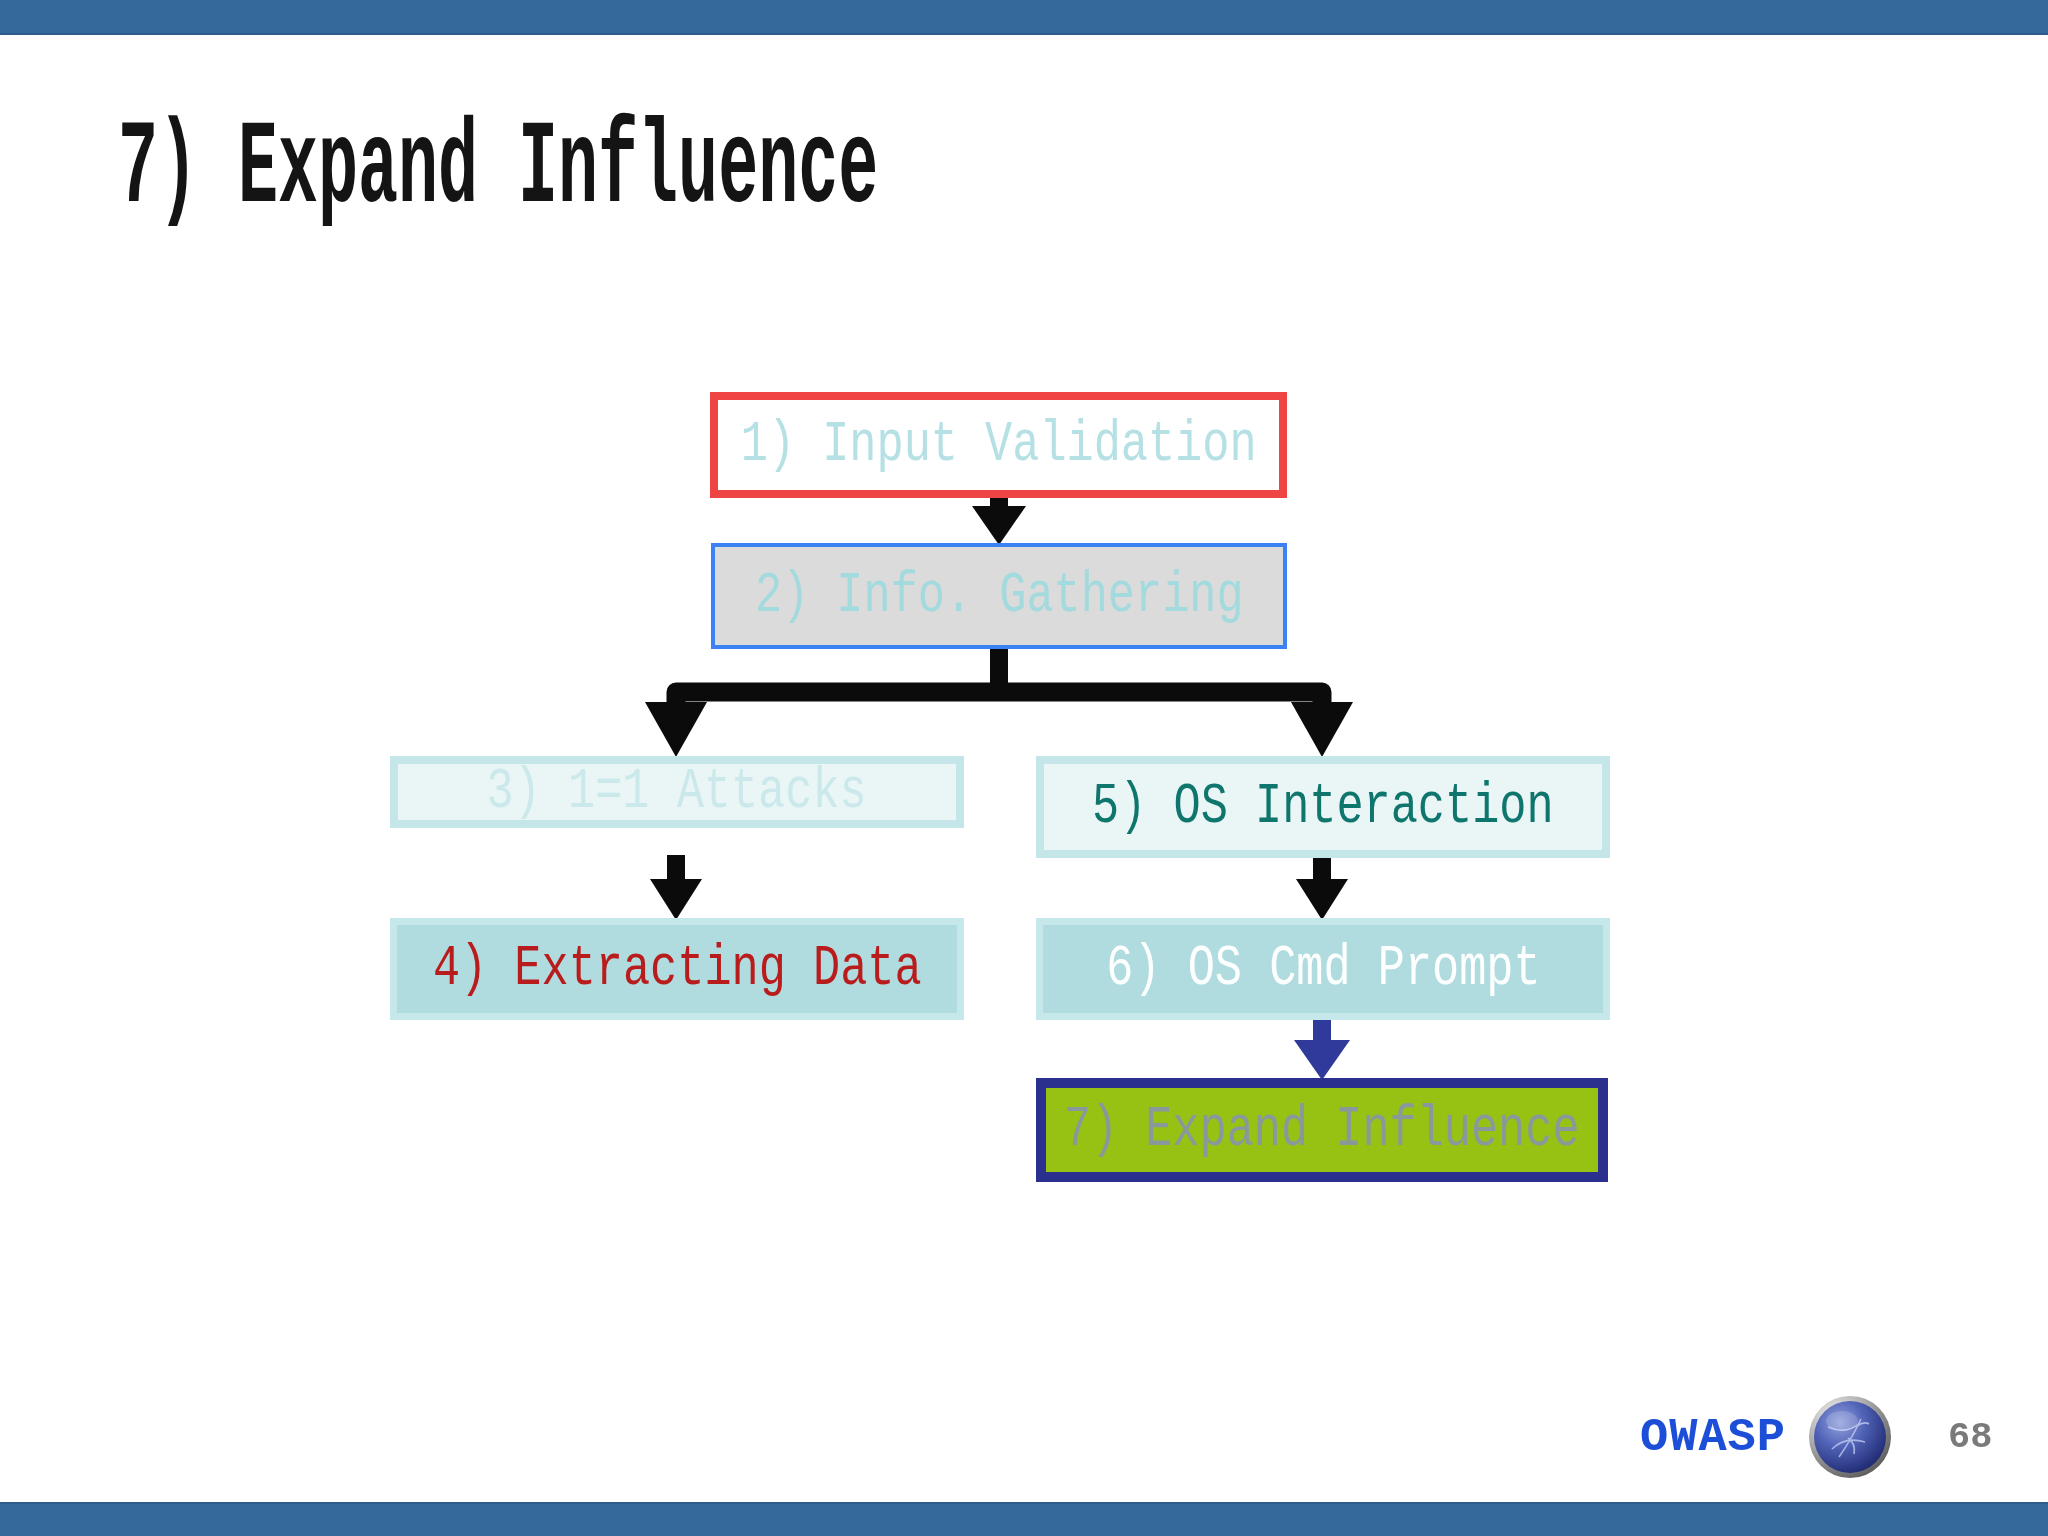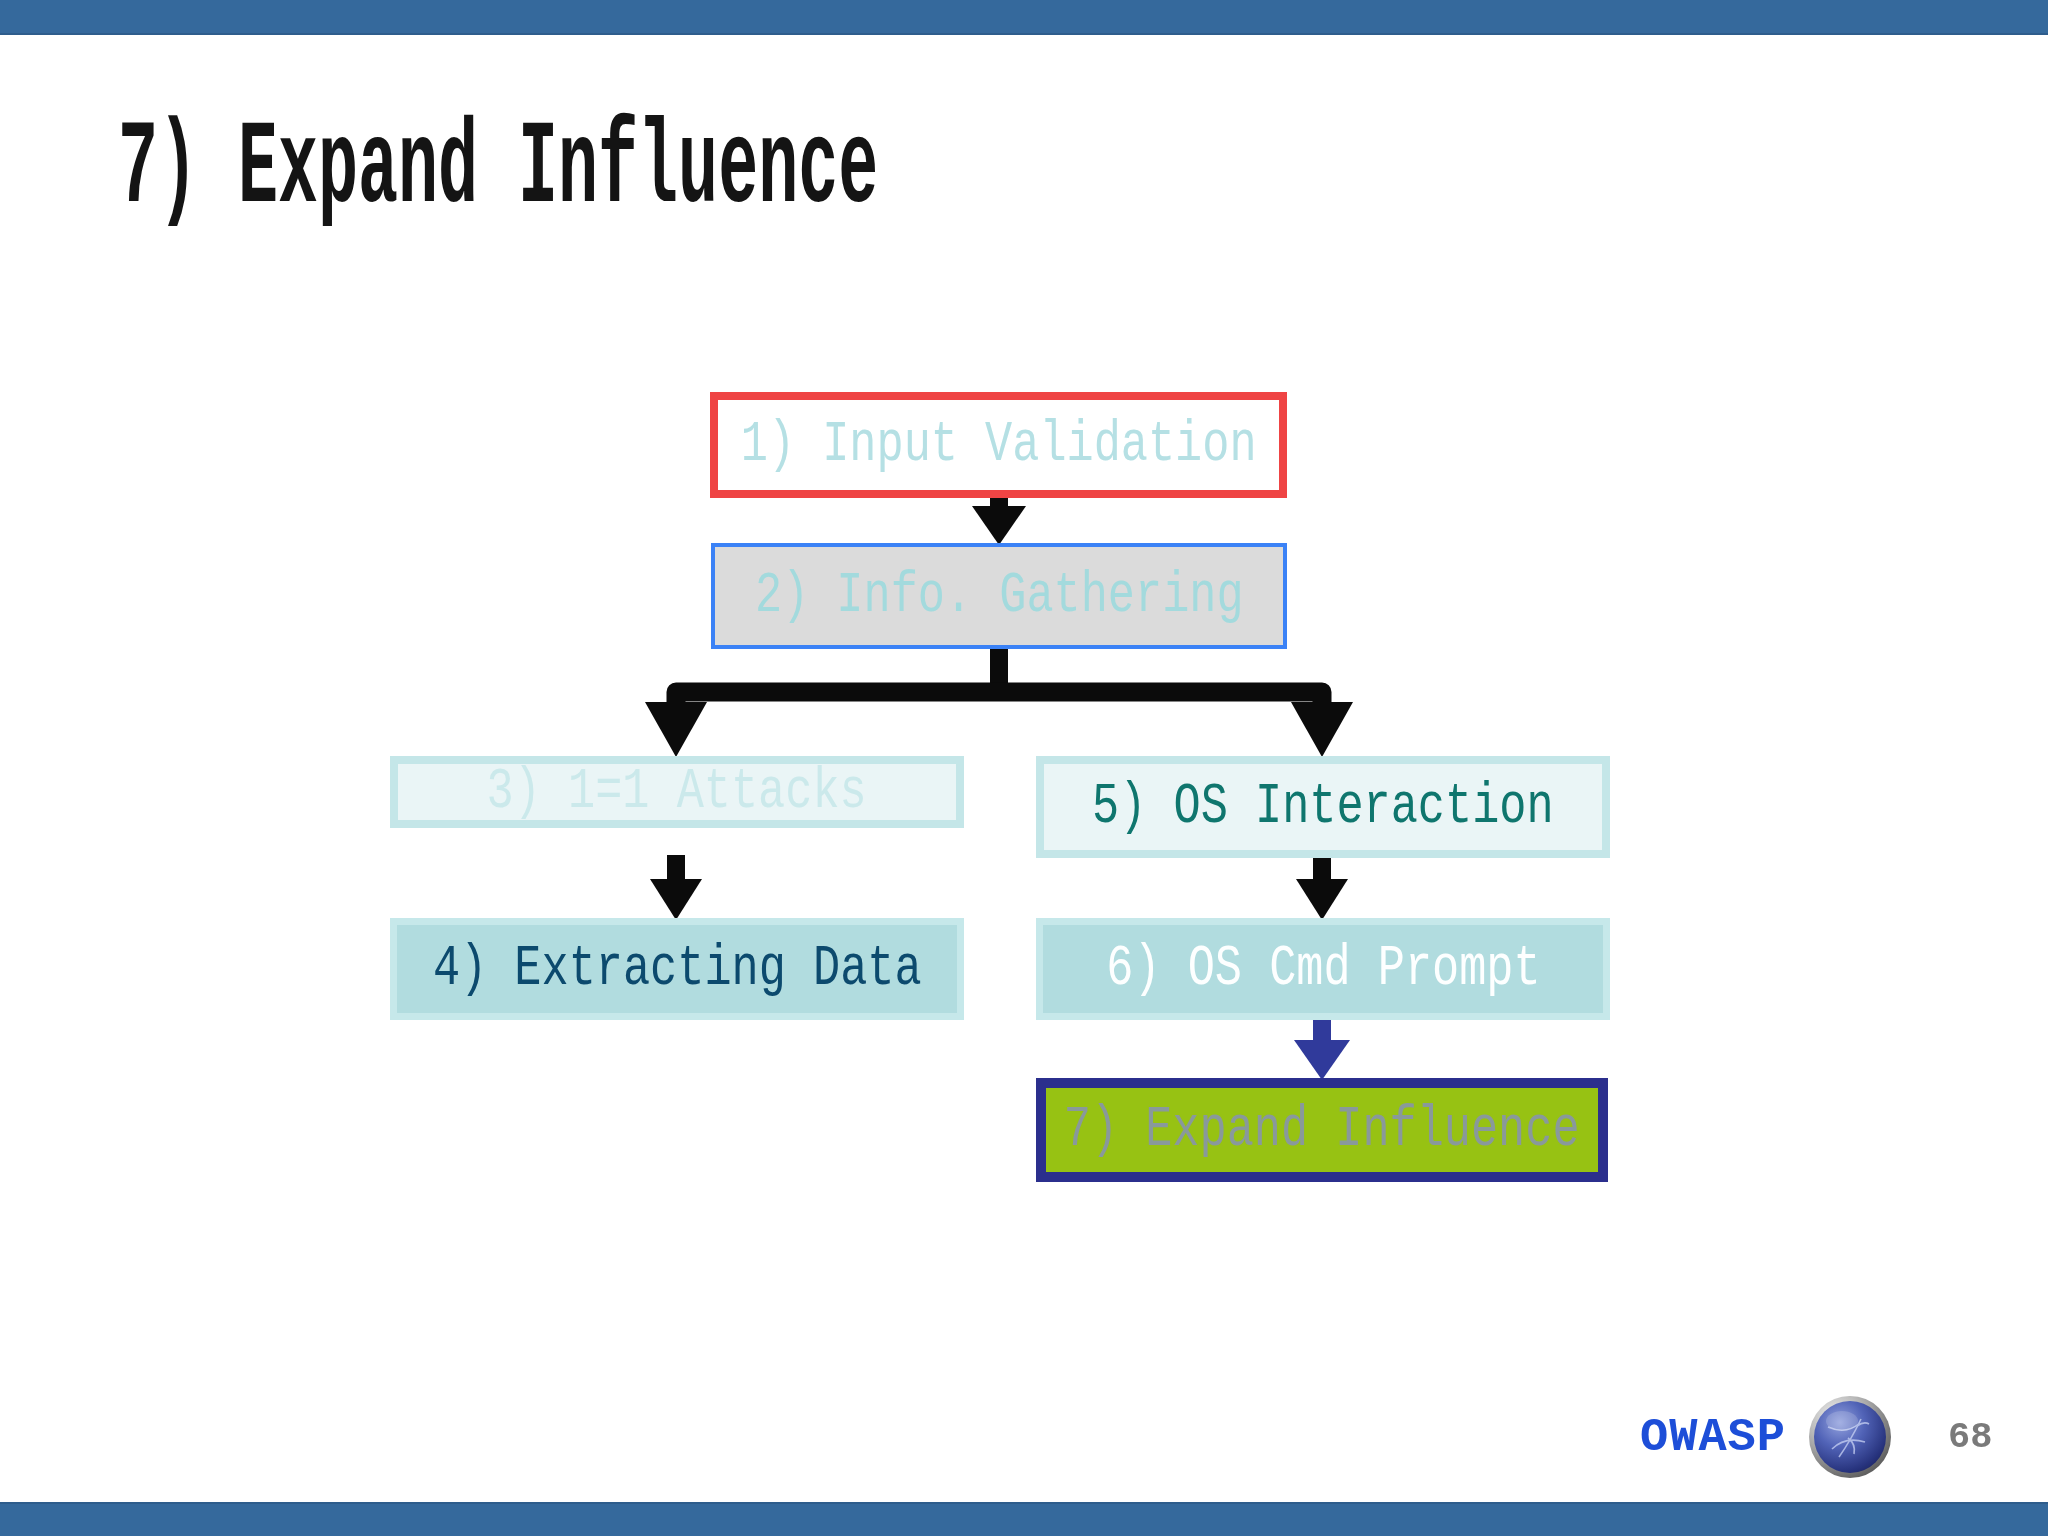--- a/index.html
+++ b/index.html
@@ -23,21 +23,21 @@
   .box{
     position:absolute;box-sizing:border-box;
     display:flex;align-items:center;justify-content:center;
     font-size:58px;line-height:1;white-space:nowrap;
   }
   .box .lbl{display:inline-block;transform:scaleX(0.78);transform-origin:center;}
   .b1{left:710px;top:383px;width:577px;height:106px;background:#ffffff;border:8px solid #ef4444;color:#b5e0e4;margin-top:9px;}
   .b2{left:711px;top:543px;width:576px;height:106px;background:#dbdbdb;border:4px solid #3b82f6;color:#a3dadd;}
   .b3{left:390px;top:756px;width:574px;height:72px;background:#eaf5f6;border:8px solid #c4e6e8;color:#cbe9eb;}
   .b5{left:1036px;top:756px;width:574px;height:102px;background:#eaf5f6;border:8px solid #c4e6e8;color:#0f766e;align-items:center;}
-  .b4{left:390px;top:918px;width:574px;height:102px;background:#b1dcdf;border:7px solid #c6e8ea;color:#0c4a6e;}
+  .b4{left:390px;top:918px;width:574px;height:102px;background:#b1dcdf;border:7px solid #c6e8ea;color:#b91c1c;}
   .b6{left:1036px;top:918px;width:574px;height:102px;background:#b1dcdf;border:7px solid #c6e8ea;color:#fdffff;}
   .b7{left:1036px;top:1078px;width:572px;height:104px;background:#97c213;border:10px solid #2b2f8d;color:#89999b;}
 
   .footer{
     position:absolute;left:1640px;top:1394px;height:86px;
     display:flex;align-items:center;
   }
   .owasp-word{font-size:47px;font-weight:bold;color:#1d4ed8;letter-spacing:1px;}
   .logo{margin-left:22px;width:84px;height:84px;display:inline-block;}
   .pagenum{margin-left:56px;font-size:37px;font-weight:bold;color:#7a7a7a;}

